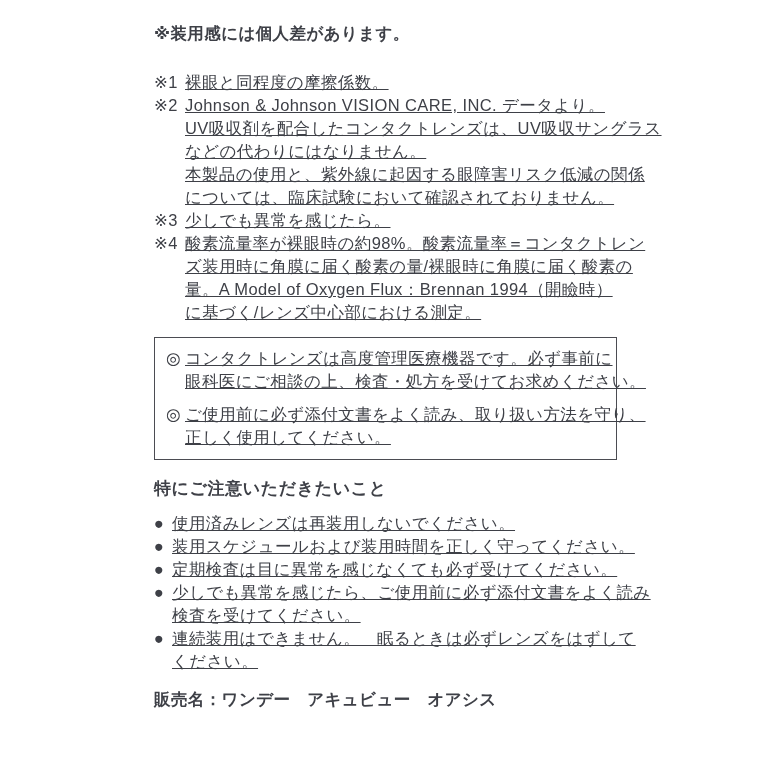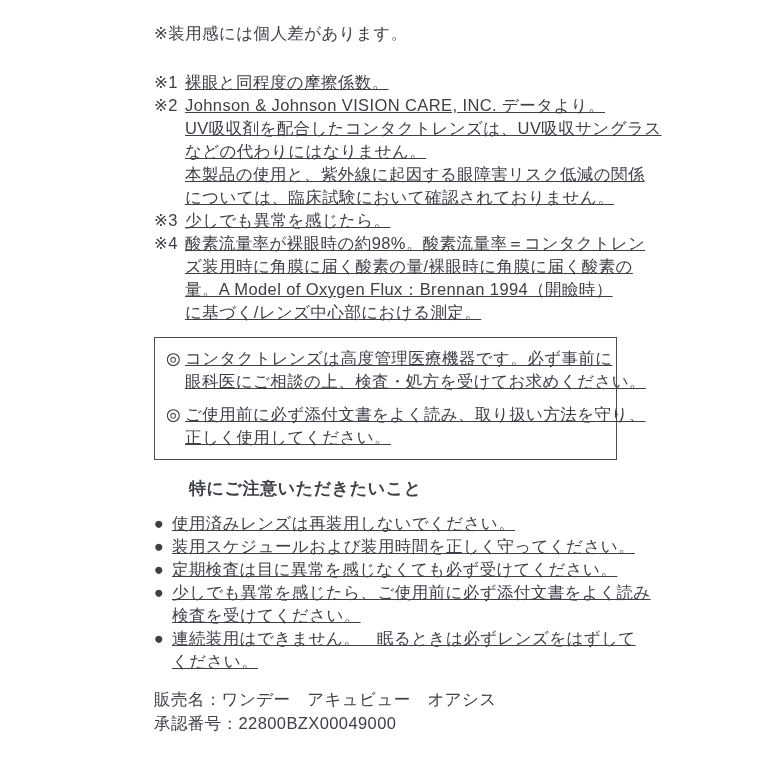--- a/index.html
+++ b/index.html
@@ -16,40 +16,39 @@
     background: var(--background);
     padding: 22px 0 0 154px;
     overflow: hidden;
     font-family: "Liberation Sans", "DejaVu Sans", sans-serif;
     font-size: 16.5px;
     line-height: 23px;
     letter-spacing: 0.4px;
     color: var(--text);
   }
   .content { width: 500px; }
-  .pre { white-space: pre; }
+  .pre { white-space: pre; font-weight: bold; }
   .hang-row { display: flex; align-items: flex-start; }
   .fn-marker   { flex: 0 0 31px; white-space: pre; }
   .notice-marker { flex: 0 0 19px; white-space: pre; }
   .bullet-marker { flex: 0 0 18px; white-space: pre; }
   .hang-text { flex: 1 1 auto; white-space: pre; text-decoration: underline; }
   .footnotes { margin-top: 26px; }
   .notice-box {
     margin-top: 13px;
     width: 463px;
     border: 1.5px solid var(--box_border);
     padding: 9px 8px 10px 11px;
   }
   .notice-item + .notice-item { margin-top: 10px; }
   .caution-heading {
     margin-top: 17px;
     font-size: 17px;
     font-weight: bold;
     letter-spacing: 0.6px;
-    margin-left: 35px;
   }
   .bullets { margin-top: 12px; }
   .footer { margin-top: 14px; line-height: 24px; }
 </style>
 </head>
 <body>
 
 <div class="page">
   <div class="content">
 
@@ -116,17 +115,16 @@
       </div>
       <div class="hang-row">
         <span class="bullet-marker">●</span>
         <span class="hang-text">連続装用はできません。　眠るときは必ずレンズをはずして
 ください。</span>
       </div>
     </section>
 
     <footer class="footer">
       <div class="pre">販売名：ワンデー　アキュビュー　オアシス</div>
-      <div class="pre">承認番号：22800BZX00049000</div>
     </footer>
 
   </div>
 </div>
 
 </body></html>

